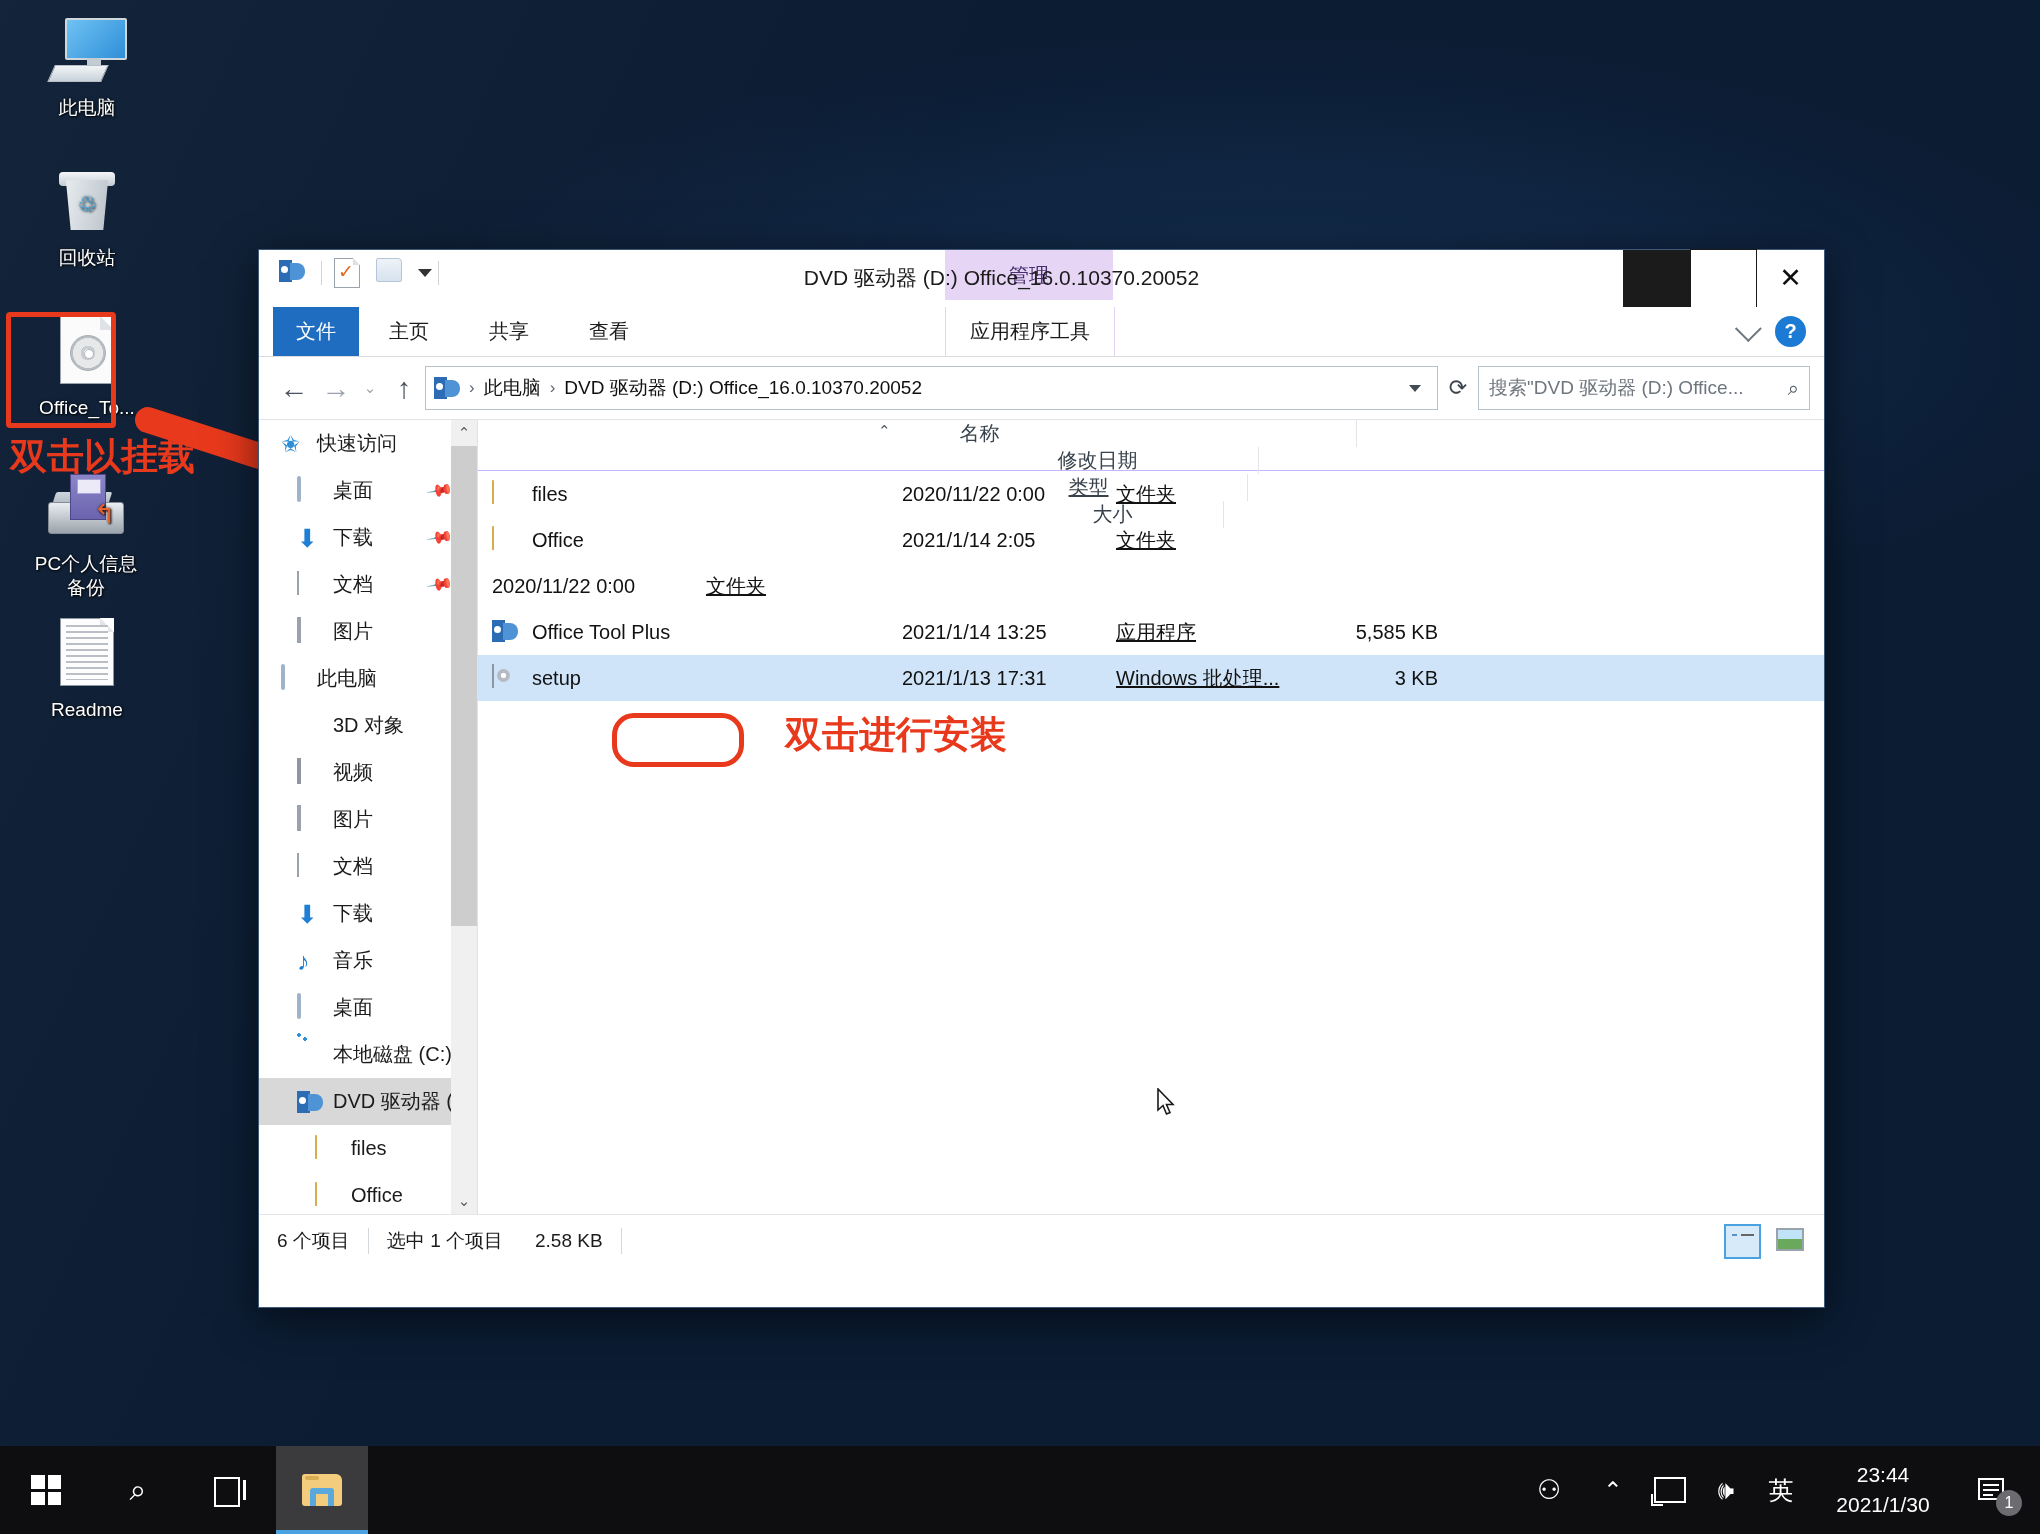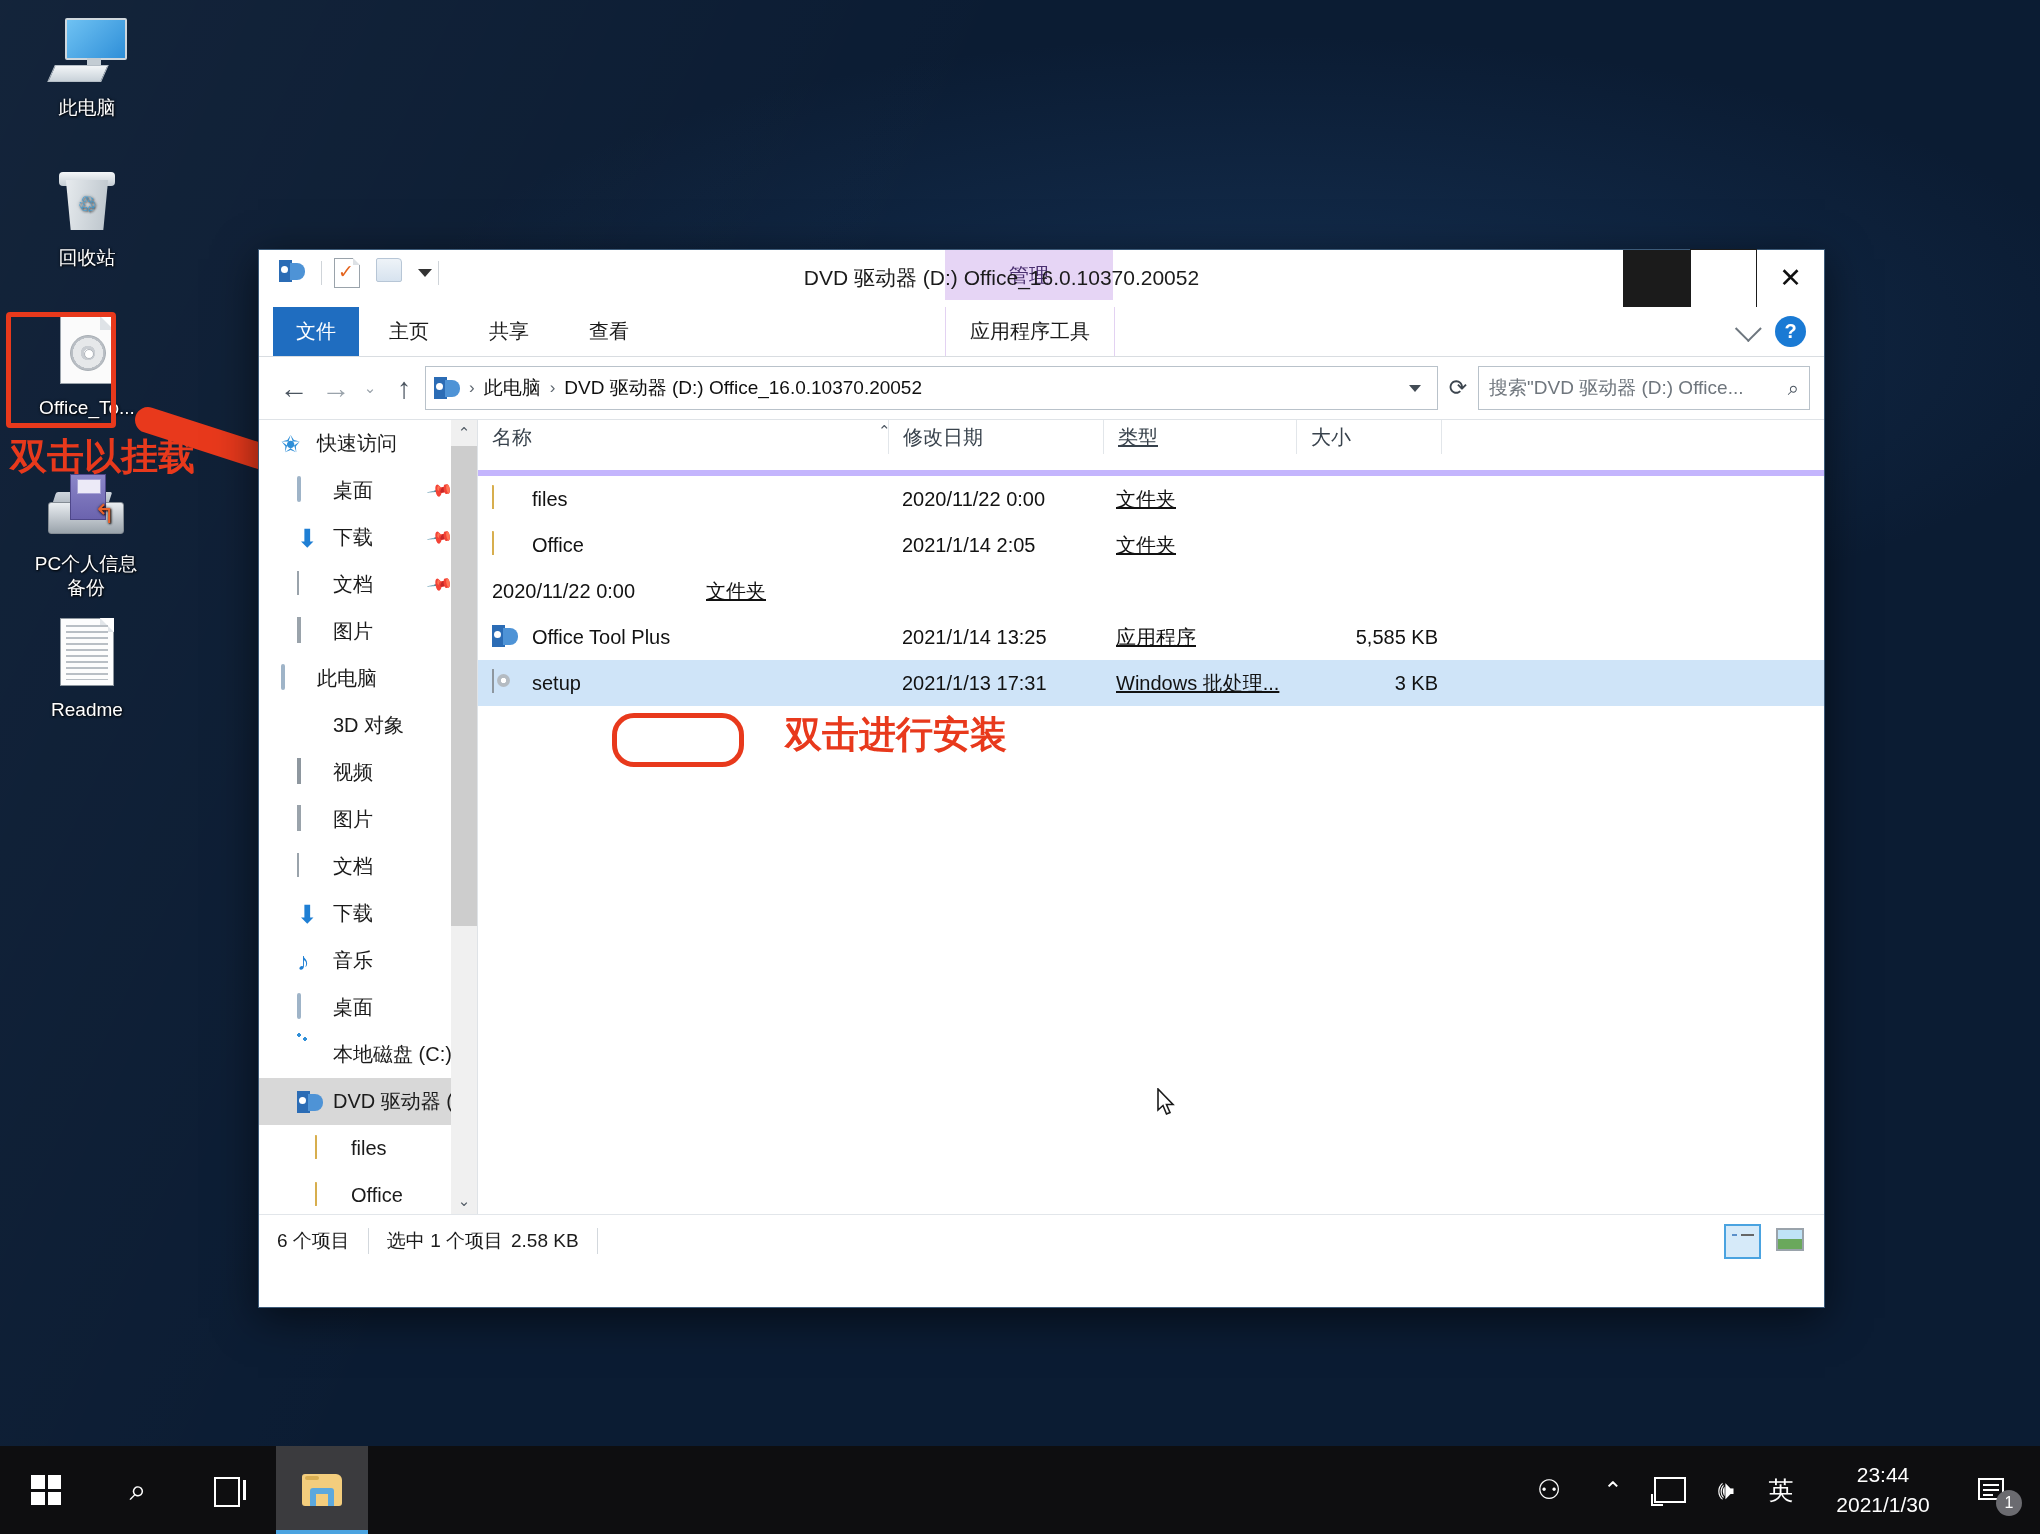--- a/index.html
+++ b/index.html
@@ -163,21 +163,21 @@
      background-image:linear-gradient(90deg,#fff 0 3px,transparent 3px calc(100% - 3px),#fff calc(100% - 3px));}
   .i-music{color:#1f7fd4;font-size:25px;line-height:26px;}
   .i-hdd{width:25px;height:14px;background:linear-gradient(#d6dde3,#55606b);border-radius:2px;margin-top:8px;position:relative;}
   .i-hdd::after{content:"";position:absolute;left:-1px;top:-9px;width:12px;height:8px;
      background:radial-gradient(circle at 3px 2px,#2f8fd8 2px,transparent 2px),radial-gradient(circle at 9px 6px,#2f8fd8 2px,transparent 2px);}
   .i-fold{width:24px;height:19px;background:#f6d37f;border:1px solid #d7ae4e;border-radius:2px 4px 2px 2px;margin-top:3px;}
 
   
   .list{flex:1;position:relative;background:#fff;border-left:1px solid #dfe3e7;}
   .sortmark{position:absolute;left:400px;top:2px;color:#4b5560;font-size:15px;}
-  .colhdr{height:50px;display:flex;align-items:flex-start;font-size:20px;color:#38424c;border-bottom:6px solid #c4b5fd;}
+  .colhdr{height:50px;display:flex;align-items:center;font-size:20px;color:#38424c;border-bottom:1px solid #c4b5fd;flex-direction:column;}
   .colhdr .c{height:34px;display:flex;align-items:center;padding-left:14px;border-right:1px solid #e2e6ea;}
   .c-name{width:396px;}
   .c-date{width:200px;}
   .c-type{width:178px;text-decoration:underline;}
   .c-size{width:130px;}
   .row{height:46px;display:flex;align-items:center;font-size:20px;color:#121212;}
   .row.sel{background:#cfe4f8;}
   .cell{display:flex;align-items:center;padding-left:14px;height:100%;}
   .cell.r{justify-content:flex-end;padding-right:24px;}
   .cell .fi{width:28px;height:26px;margin-right:12px;flex:none;position:relative;}
@@ -523,21 +523,21 @@
       <svg class="cursor" viewBox="0 0 22 30">
         <path d="M2,1 L2,22 L7,17.5 L10.5,26 L14,24.5 L10.5,16.5 L17,16.5 Z" fill="#ffffff" stroke="#1b1b1b" stroke-width="1.6"></path>
       </svg>
     </div>
   </div>
 
   <div class="status">
     <span>6 个项目</span>
     <div class="sp"></div>
     <span>选中 1 个项目</span>
-    <span style="margin-left:8px;">2.58 KB</span>
+    <span style="margin-left:32px;">2.58 KB</span>
     <div class="sp"></div>
     <div class="viewbtns">
       <div class="vb on">
           <div class="vb-details"></div>
         </div>
       <div class="vb">
           <div class="vb-pic"></div>
         </div>
     </div>
   </div>

